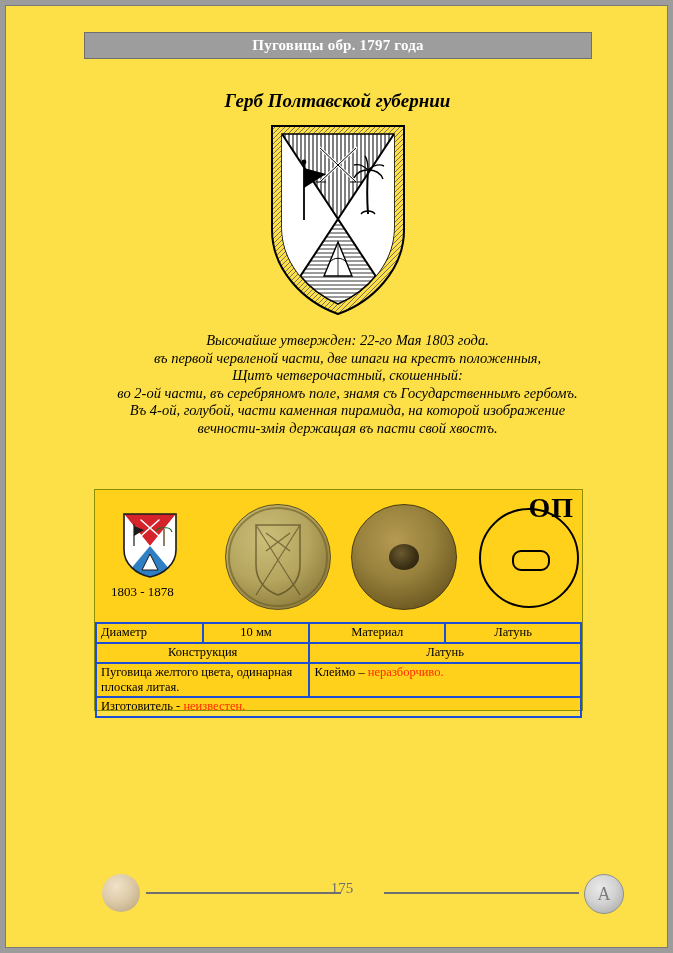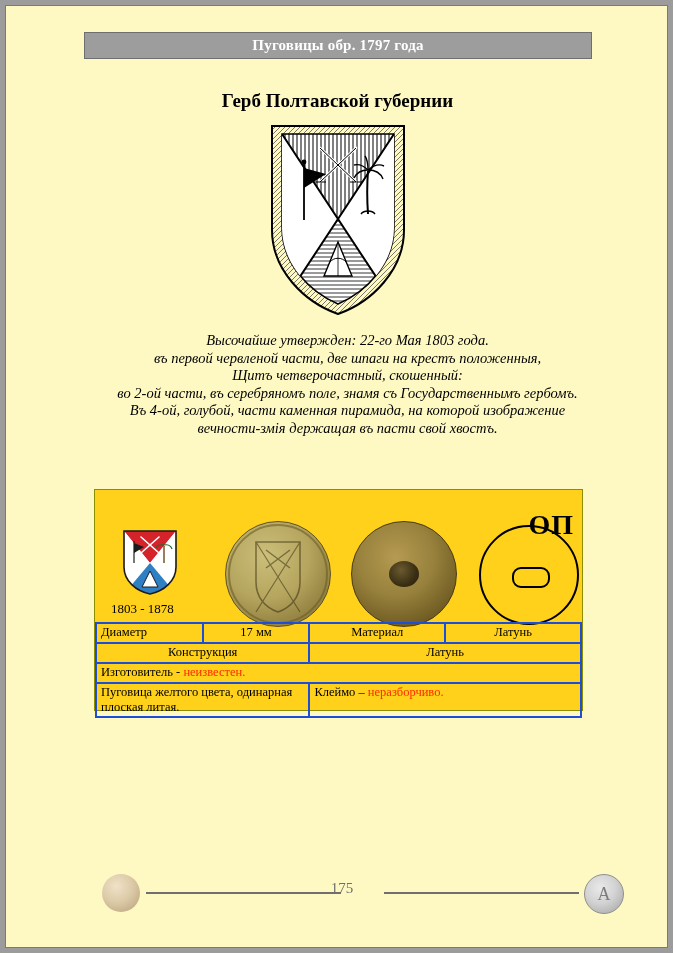--- a/index.html
+++ b/index.html
@@ -12,21 +12,21 @@
     background: #9c9c9c;
     font-family: "Liberation Serif", serif;
     overflow: hidden;
   }
   .page {
     position: absolute;
     left: 5px;
     top: 5px;
     width: 663px;
     height: 943px;
-    background: #fef9c3;
+    background: #fde047;
     border: 1px solid #7a7a7a;
     box-sizing: border-box;
     overflow: hidden;
   }
   
   .header-bar {
     position: absolute;
     left: 78px;
     top: 26px;
     width: 508px;
@@ -49,20 +49,21 @@
   .arms-title {
     position: absolute;
     left: 0;
     top: 84px;
     width: 663px;
     text-align: center;
     font-family: "Liberation Serif", serif;
     font-weight: bold;
     font-size: 19px;
     color: #000000;
+    font-style: italic;
   }
   
   .shield-wrap {
     position: absolute;
     left: 262px;
     top: 118px;
     width: 140px;
     height: 192px;
   }
   
@@ -86,21 +87,20 @@
     top: 483px;
     width: 489px;
     height: 222px;
     background: #ffd11a;
     border: 1px solid #8d8d00;
     box-sizing: border-box;
   }
   .card-top {
     position: relative;
     height: 132px;
-    margin-top: 17px;
   }
   .op-label {
     position: absolute;
     right: 8px;
     top: 2px;
     font-family: "Liberation Serif", serif;
     font-weight: bold;
     font-size: 28px;
     color: #000000;
     letter-spacing: 1px;
@@ -391,34 +391,34 @@
 
       <div class="btn-photo btn-diagram">
         <div class="slot"></div>
       </div>
     </div>
 
     <table class="card-table">
       <tbody>
         <tr>
           <td class="c-left" style="width:22%">Диаметр</td>
-          <td class="c-center" style="width:22%">17 мм</td>
+          <td class="c-center" style="width:22%">10 мм</td>
           <td class="c-center" style="width:28%">Материал</td>
           <td class="c-center" style="width:28%">Латунь</td>
         </tr>
         <tr>
           <td class="c-center" colspan="2">Конструкция</td>
           <td class="c-center" colspan="2">Латунь</td>
         </tr>
         <tr>
-          <td class="c-left" colspan="4"><span>Изготовитель - </span><span class="red">неизвестен.</span></td>
+          <td class="c-left cell-tall" colspan="2">Пуговица желтого цвета, одинарная плоская литая.</td>
+          <td class="c-left cell-tall" colspan="2"><span>Клеймо – </span><span class="red">неразборчиво.</span></td>
         </tr>
         <tr>
-          <td class="c-left cell-tall" colspan="2">Пуговица желтого цвета, одинарная плоская литая.</td>
-          <td class="c-left cell-tall" colspan="2"><span>Клеймо – </span><span class="red">неразборчиво.</span></td>
+          <td class="c-left" colspan="4"><span>Изготовитель - </span><span class="red">неизвестен.</span></td>
         </tr>
       </tbody>
     </table>
   </div>
 
   <div class="footer-btn-left"></div>
   <div class="footer-line-left"></div>
   <div class="page-number">175</div>
   <div class="footer-line-right"></div>
   <div class="footer-btn-right">А</div>

